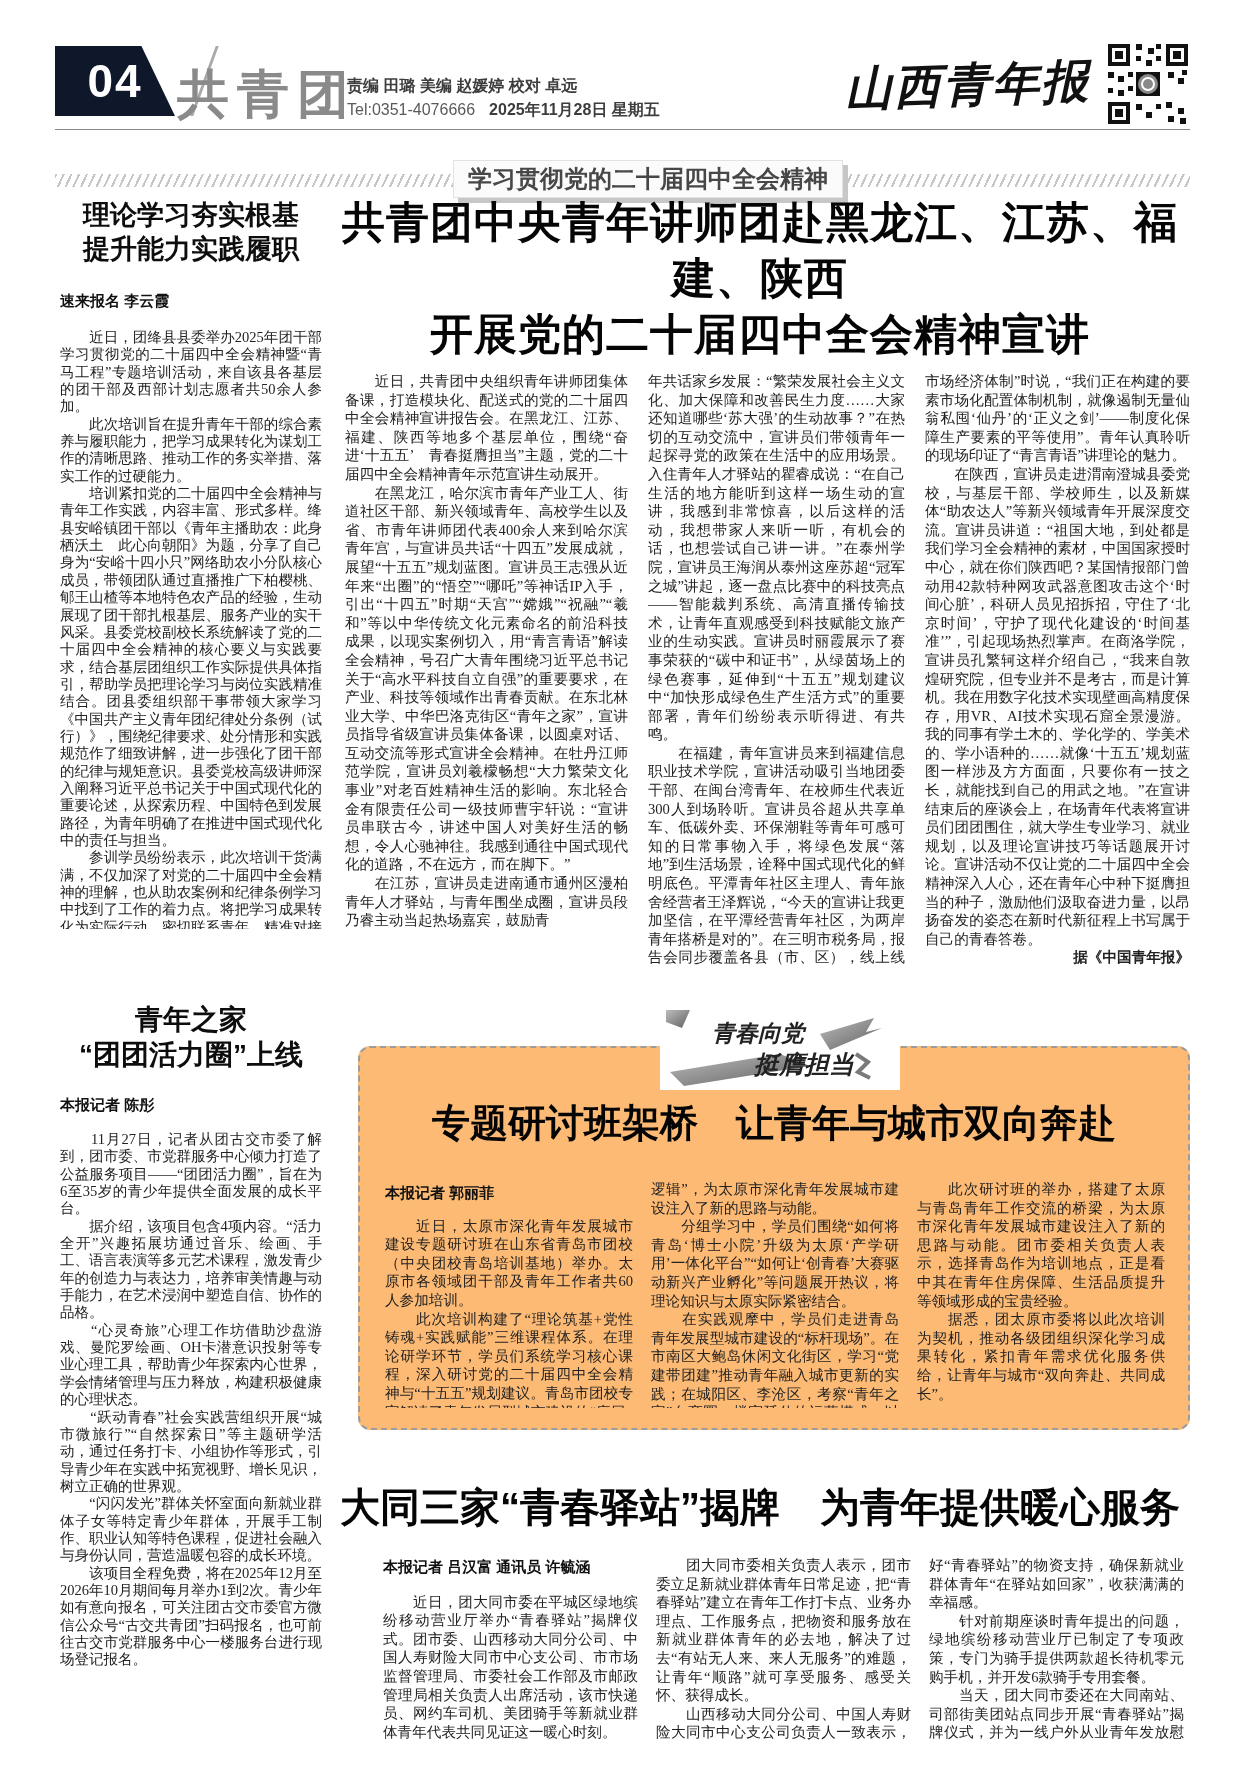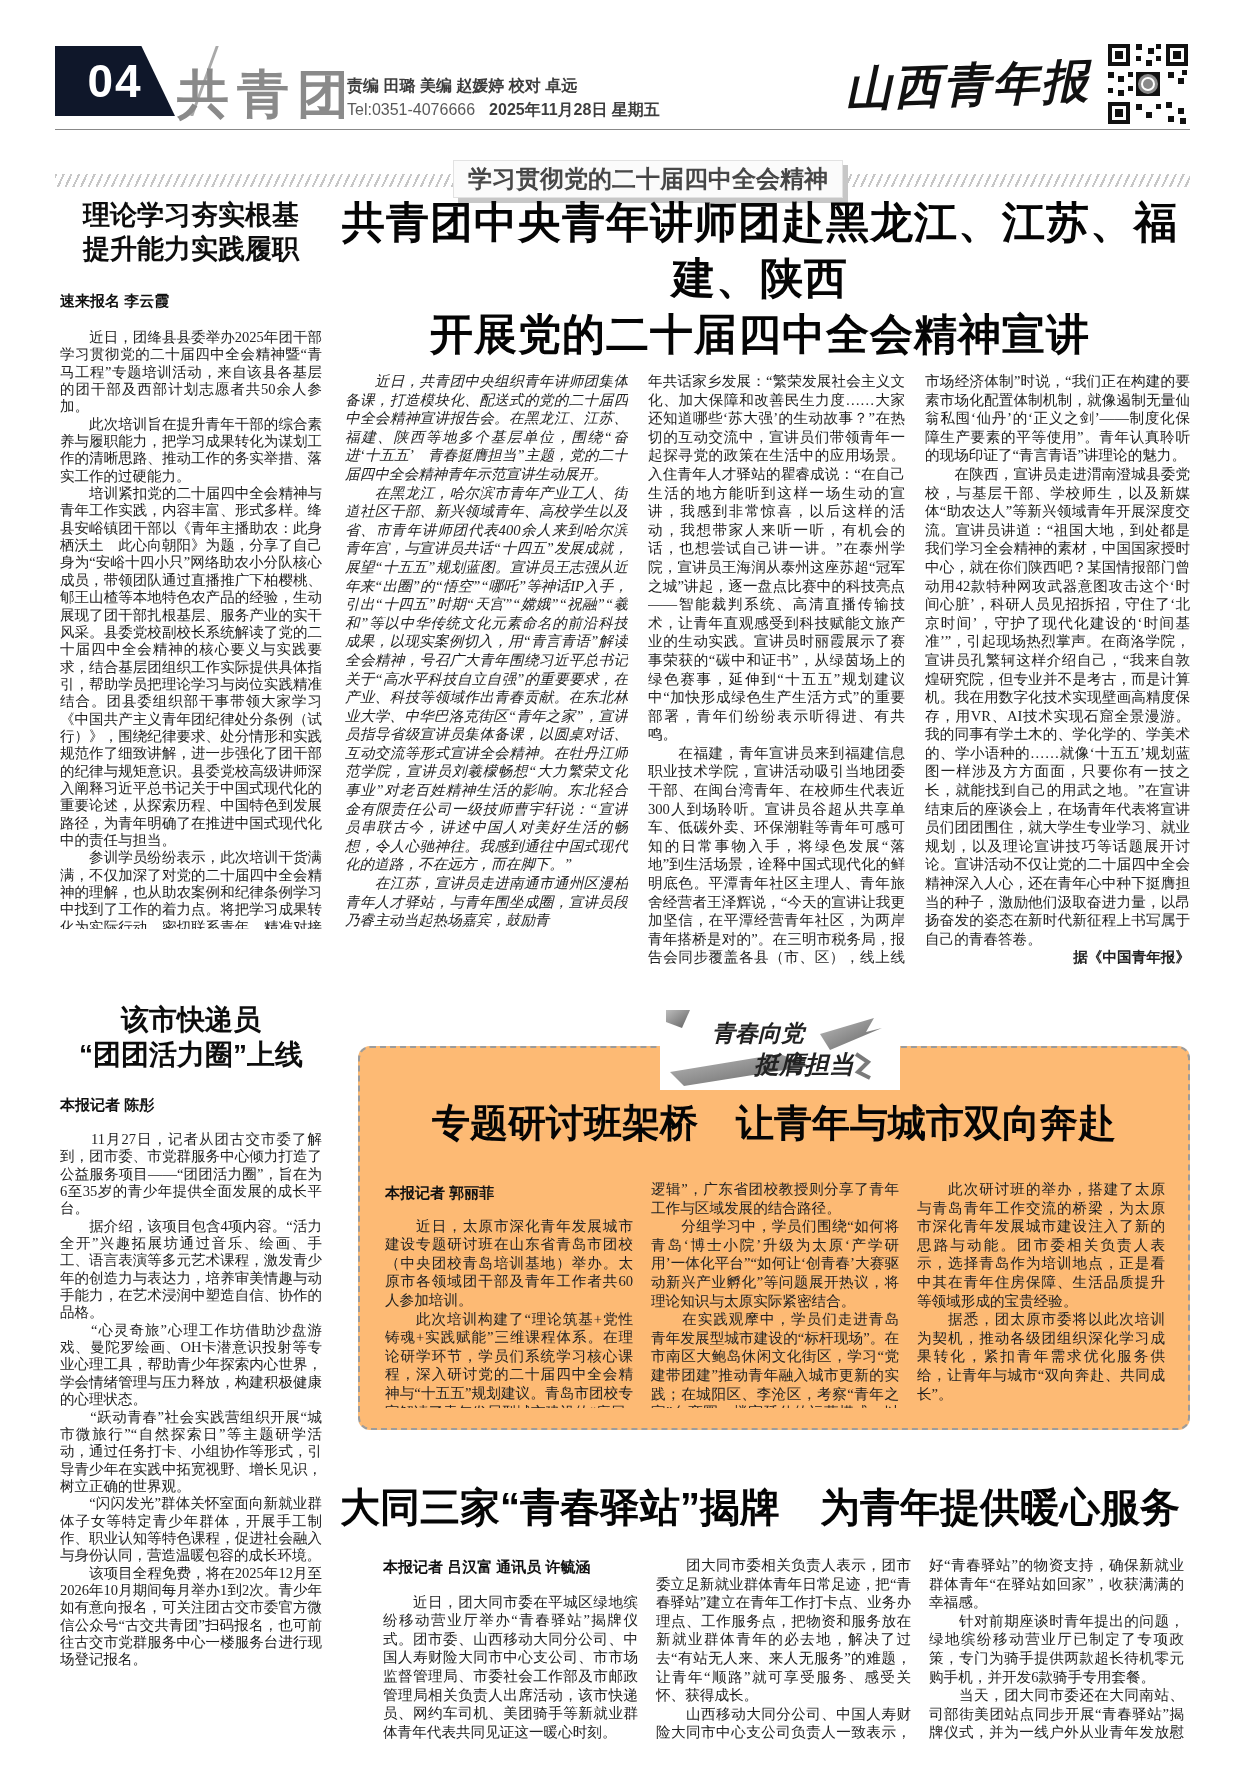--- a/index.html
+++ b/index.html
@@ -50,21 +50,21 @@
   #art-circle{position:absolute;left:60px;top:1002px;width:262px;}
   #art-circle .ttl{text-align:center;font-weight:900;font-size:28px;line-height:35px;color:#0d0d0d;}
   #art-circle .byline{margin-top:24px;}
   #art-circle .bd{margin-top:16px;height:560px;overflow:hidden;font-size:14.5px;line-height:17.35px;}
 
   
   #main-headline{position:absolute;left:330px;top:194px;width:860px;text-align:center;
           font-weight:900;color:#050505;font-size:43px;line-height:56px;letter-spacing:1px;}
   #main-body{position:absolute;left:345px;top:372px;width:845px;height:594px;display:flex;}
   #main-body .col{font-size:14.6px;line-height:18.6px;overflow:hidden;height:594px;}
-  #main-body .c1{width:283px;margin-right:20px;font-style:italic;}
+  #main-body .c1{width:283px;margin-right:20px;}
   #main-body .c2{width:257px;margin-right:20px;}
   #main-body .c3{width:265px;}
   .attribution{text-align:right;font-weight:700;font-size:14.6px;
           font-family:"Liberation Sans","DejaVu Sans",sans-serif;margin:0;}
 
   
   #seminar-box{position:absolute;left:358px;top:1046px;width:828px;height:380px;
           border:2px dashed #9c9c9c;border-radius:12px;background:#fdba74;}
   #badge{position:absolute;left:300px;top:-42px;width:240px;height:84px;background:#ffffff;}
   #badge svg{position:absolute;left:0;top:0;}
@@ -163,21 +163,21 @@
     <div class="bd">
         <p class="para">　　近日，团绛县县委举办2025年团干部学习贯彻党的二十届四中全会精神暨“青马工程”专题培训活动，来自该县各基层的团干部及西部计划志愿者共50余人参加。</p>
         <p class="para">　　此次培训旨在提升青年干部的综合素养与履职能力，把学习成果转化为谋划工作的清晰思路、推动工作的务实举措、落实工作的过硬能力。</p>
         <p class="para">　　培训紧扣党的二十届四中全会精神与青年工作实践，内容丰富、形式多样。绛县安峪镇团干部以《青年主播助农：此身栖沃土　此心向朝阳》为题，分享了自己身为“安峪十四小只”网络助农小分队核心成员，带领团队通过直播推广下柏樱桃、郇王山楂等本地特色农产品的经验，生动展现了团干部扎根基层、服务产业的实干风采。县委党校副校长系统解读了党的二十届四中全会精神的核心要义与实践要求，结合基层团组织工作实际提供具体指引，帮助学员把理论学习与岗位实践精准结合。团县委组织部干事带领大家学习《中国共产主义青年团纪律处分条例（试行）》，围绕纪律要求、处分情形和实践规范作了细致讲解，进一步强化了团干部的纪律与规矩意识。县委党校高级讲师深入阐释习近平总书记关于中国式现代化的重要论述，从探索历程、中国特色到发展路径，为青年明确了在推进中国式现代化中的责任与担当。</p>
         <p class="para">　　参训学员纷纷表示，此次培训干货满满，不仅加深了对党的二十届四中全会精神的理解，也从助农案例和纪律条例学习中找到了工作的着力点。将把学习成果转化为实际行动，密切联系青年、精准对接需求，在服务绛县发展的主战场展现青年担当。</p>
       </div>
   </div>
 
   <div id="art-circle">
     <div class="ttl hei">
-      <div>该市快递员</div>
+      <div>青年之家</div>
       <div>“团团活力圈”上线</div>
     </div>
     <div class="byline">本报记者 陈彤</div>
     <div class="bd">
         <p class="para">　　11月27日，记者从团古交市委了解到，团市委、市党群服务中心倾力打造了公益服务项目——“团团活力圈”，旨在为6至35岁的青少年提供全面发展的成长平台。</p>
         <p class="para">　　据介绍，该项目包含4项内容。“活力全开”兴趣拓展坊通过音乐、绘画、手工、语言表演等多元艺术课程，激发青少年的创造力与表达力，培养审美情趣与动手能力，在艺术浸润中塑造自信、协作的品格。</p>
         <p class="para">　　“心灵奇旅”心理工作坊借助沙盘游戏、曼陀罗绘画、OH卡潜意识投射等专业心理工具，帮助青少年探索内心世界，学会情绪管理与压力释放，构建积极健康的心理状态。</p>
         <p class="para">　　“跃动青春”社会实践营组织开展“城市微旅行”“自然探索日”等主题研学活动，通过任务打卡、小组协作等形式，引导青少年在实践中拓宽视野、增长见识，树立正确的世界观。</p>
         <p class="para">　　“闪闪发光”群体关怀室面向新就业群体子女等特定青少年群体，开展手工制作、职业认知等特色课程，促进社会融入与身份认同，营造温暖包容的成长环境。</p>
         <p class="para">　　该项目全程免费，将在2025年12月至2026年10月期间每月举办1到2次。青少年如有意向报名，可关注团古交市委官方微信公众号“古交共青团”扫码报名，也可前往古交市党群服务中心一楼服务台进行现场登记报名。</p>
@@ -227,21 +227,21 @@
     <div id="seminar-headline" class="hei">专题研讨班架桥　让青年与城市双向奔赴</div>
     <div id="seminar-body">
       <div class="col">
         <div class="byline">本报记者 郭丽菲</div>
         <div>
             <p class="para">　　近日，太原市深化青年发展城市建设专题研讨班在山东省青岛市团校（中央团校青岛培训基地）举办。太原市各领域团干部及青年工作者共60人参加培训。</p>
             <p class="para">　　此次培训构建了“理论筑基+党性铸魂+实践赋能”三维课程体系。在理论研学环节，学员们系统学习核心课程，深入研讨党的二十届四中全会精神与“十五五”规划建议。青岛市团校专家解读了青年发展型城市建设的“底层</p>
           </div>
       </div>
       <div class="col">
-          <p class="para">逻辑”，广东省团校教授则分享了青年工作与区域发展的结合路径。</p>
+          <p class="para">逻辑”，为太原市深化青年发展城市建设注入了新的思路与动能。</p>
           <p class="para">　　分组学习中，学员们围绕“如何将青岛‘博士小院’升级为太原‘产学研用’一体化平台”“如何让‘创青春’大赛驱动新兴产业孵化”等问题展开热议，将理论知识与太原实际紧密结合。</p>
           <p class="para">　　在实践观摩中，学员们走进青岛青年发展型城市建设的“标杆现场”。在市南区大鲍岛休闲文化街区，学习“党建带团建”推动青年融入城市更新的实践；在城阳区、李沧区，考察“青年之家”向商圈、楼宇延伸的运营模式，以及</p>
         </div>
       <div class="col">
           <p class="para">　　此次研讨班的举办，搭建了太原与青岛青年工作交流的桥梁，为太原市深化青年发展城市建设注入了新的思路与动能。团市委相关负责人表示，选择青岛作为培训地点，正是看中其在青年住房保障、生活品质提升等领域形成的宝贵经验。</p>
           <p class="para">　　据悉，团太原市委将以此次培训为契机，推动各级团组织深化学习成果转化，紧扣青年需求优化服务供给，让青年与城市“双向奔赴、共同成长”。</p>
         </div>
     </div>
   </div>
 

